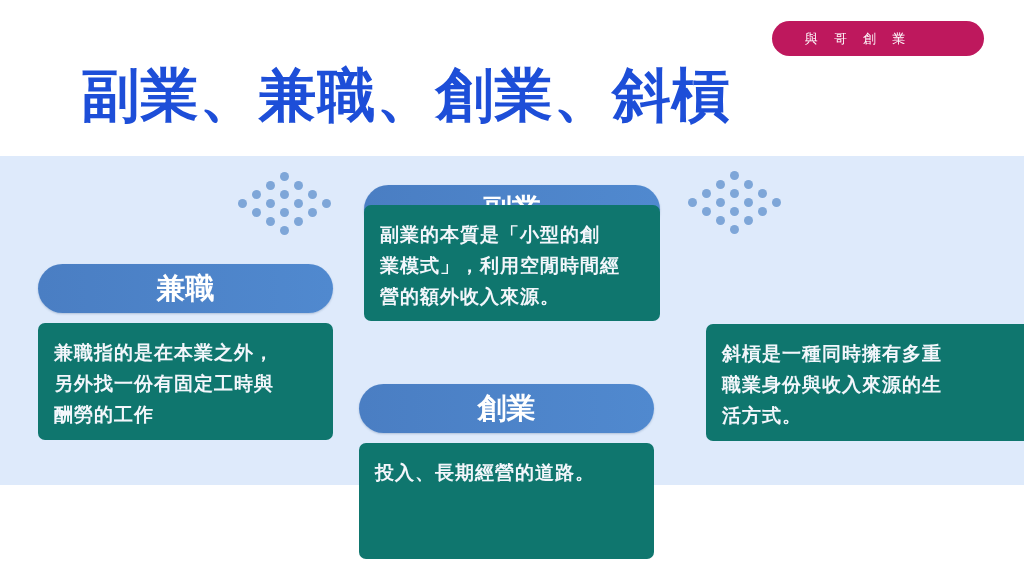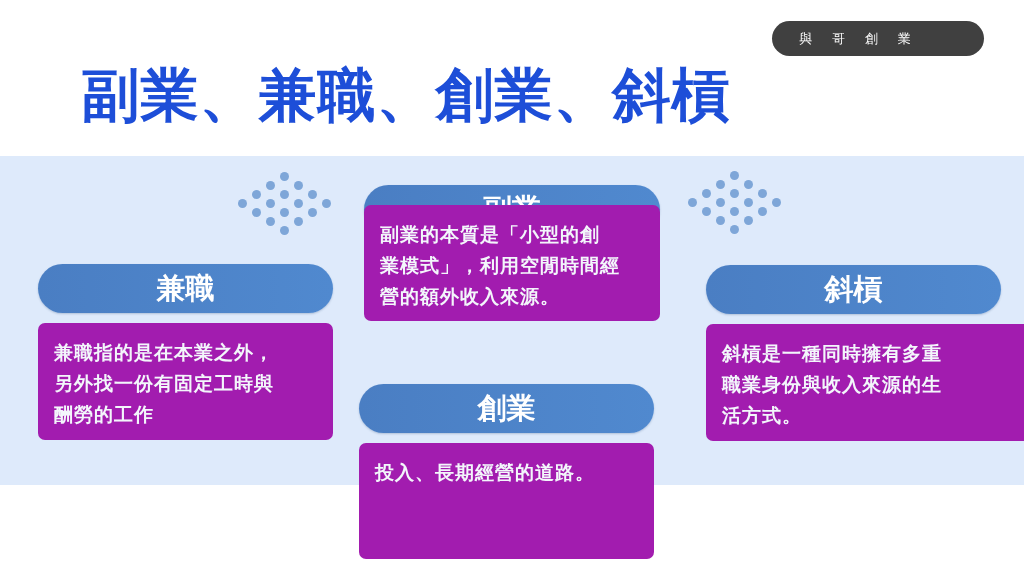--- a/index.html
+++ b/index.html
@@ -4,39 +4,39 @@
 <style>
   html, body { margin:0; padding:0; }
   body {
     width:1024px; height:576px; position:relative; overflow:hidden;
     background:#ffffff;
     font-family:"DejaVu Sans", "Liberation Sans", sans-serif;
   }
   .band { position:absolute; left:0; top:156px; width:1024px; height:329px; background:#deeafb; }
   .brand-pill {
     position:absolute; left:772px; top:21px; width:212px; height:35px;
-    background:#404040; border-radius:18px; color:#ffffff;
+    background:#be185d; border-radius:18px; color:#ffffff;
     display:flex; align-items:center; justify-content:center;
-    font-size:13px; letter-spacing:6px; padding-right:40px; box-sizing:border-box;font-family:Liberation Mono, monospace;
+    font-size:13px; letter-spacing:6px; padding-right:40px; box-sizing:border-box;
   }
   .title {
     position:absolute; left:0; top:56px; width:812px; text-align:center;
     color:#1d4ed8; font-size:58px; font-weight:bold; line-height:78px;
     letter-spacing:1px;
   }
   .card { position:absolute; }
   .pill {
     position:absolute; left:0; top:0; height:49px;
     background:linear-gradient(90deg,#4a7ec3,#5089cf);
     border-radius:25px; color:#ffffff; font-weight:bold;
     font-size:29px; display:flex; align-items:center; justify-content:center;
     box-shadow:0 1px 2px rgba(40,70,120,0.25);
   }
   .desc {
-    position:absolute; background:#a21caf; border-radius:7px; color:#f3f6fb;
+    position:absolute; background:#0f766e; border-radius:7px; color:#f3f6fb;
     font-weight:bold; font-size:19px; line-height:31px;
     padding:14px 14px 0 16px; box-sizing:border-box; letter-spacing:1px;
   }
   .dots { position:absolute; width:100px; height:70px; }
   .dot { position:absolute; width:9px; height:9px; border-radius:50%; background:#7ea6d8; }
 </style>
 </head>
 <body>
 
 <div class="band"></div>
@@ -100,23 +100,20 @@
     <span>兼職</span>
   </div>
   <div class="desc" style="left:0; top:59px; width:295px; height:117px;">
     <div>兼職指的是在本業之外，</div>
     <div>另外找一份有固定工時與</div>
     <div>酬勞的工作</div>
   </div>
 </div>
 
 <div class="card" style="left:706px; top:265px; width:295px; height:176px;">
-  <div class="pill" style="width:295px;">
-    <span>斜槓</span>
-  </div>
   <div class="desc" style="left:0; top:59px; width:352px; height:117px;">
     <div>斜槓是一種同時擁有多重</div>
     <div>職業身份與收入來源的生</div>
     <div>活方式。</div>
   </div>
 </div>
 
 <div class="card" style="left:359px; top:384px; width:295px; height:176px;">
   <div class="pill" style="width:295px;">
     <span>創業</span>

